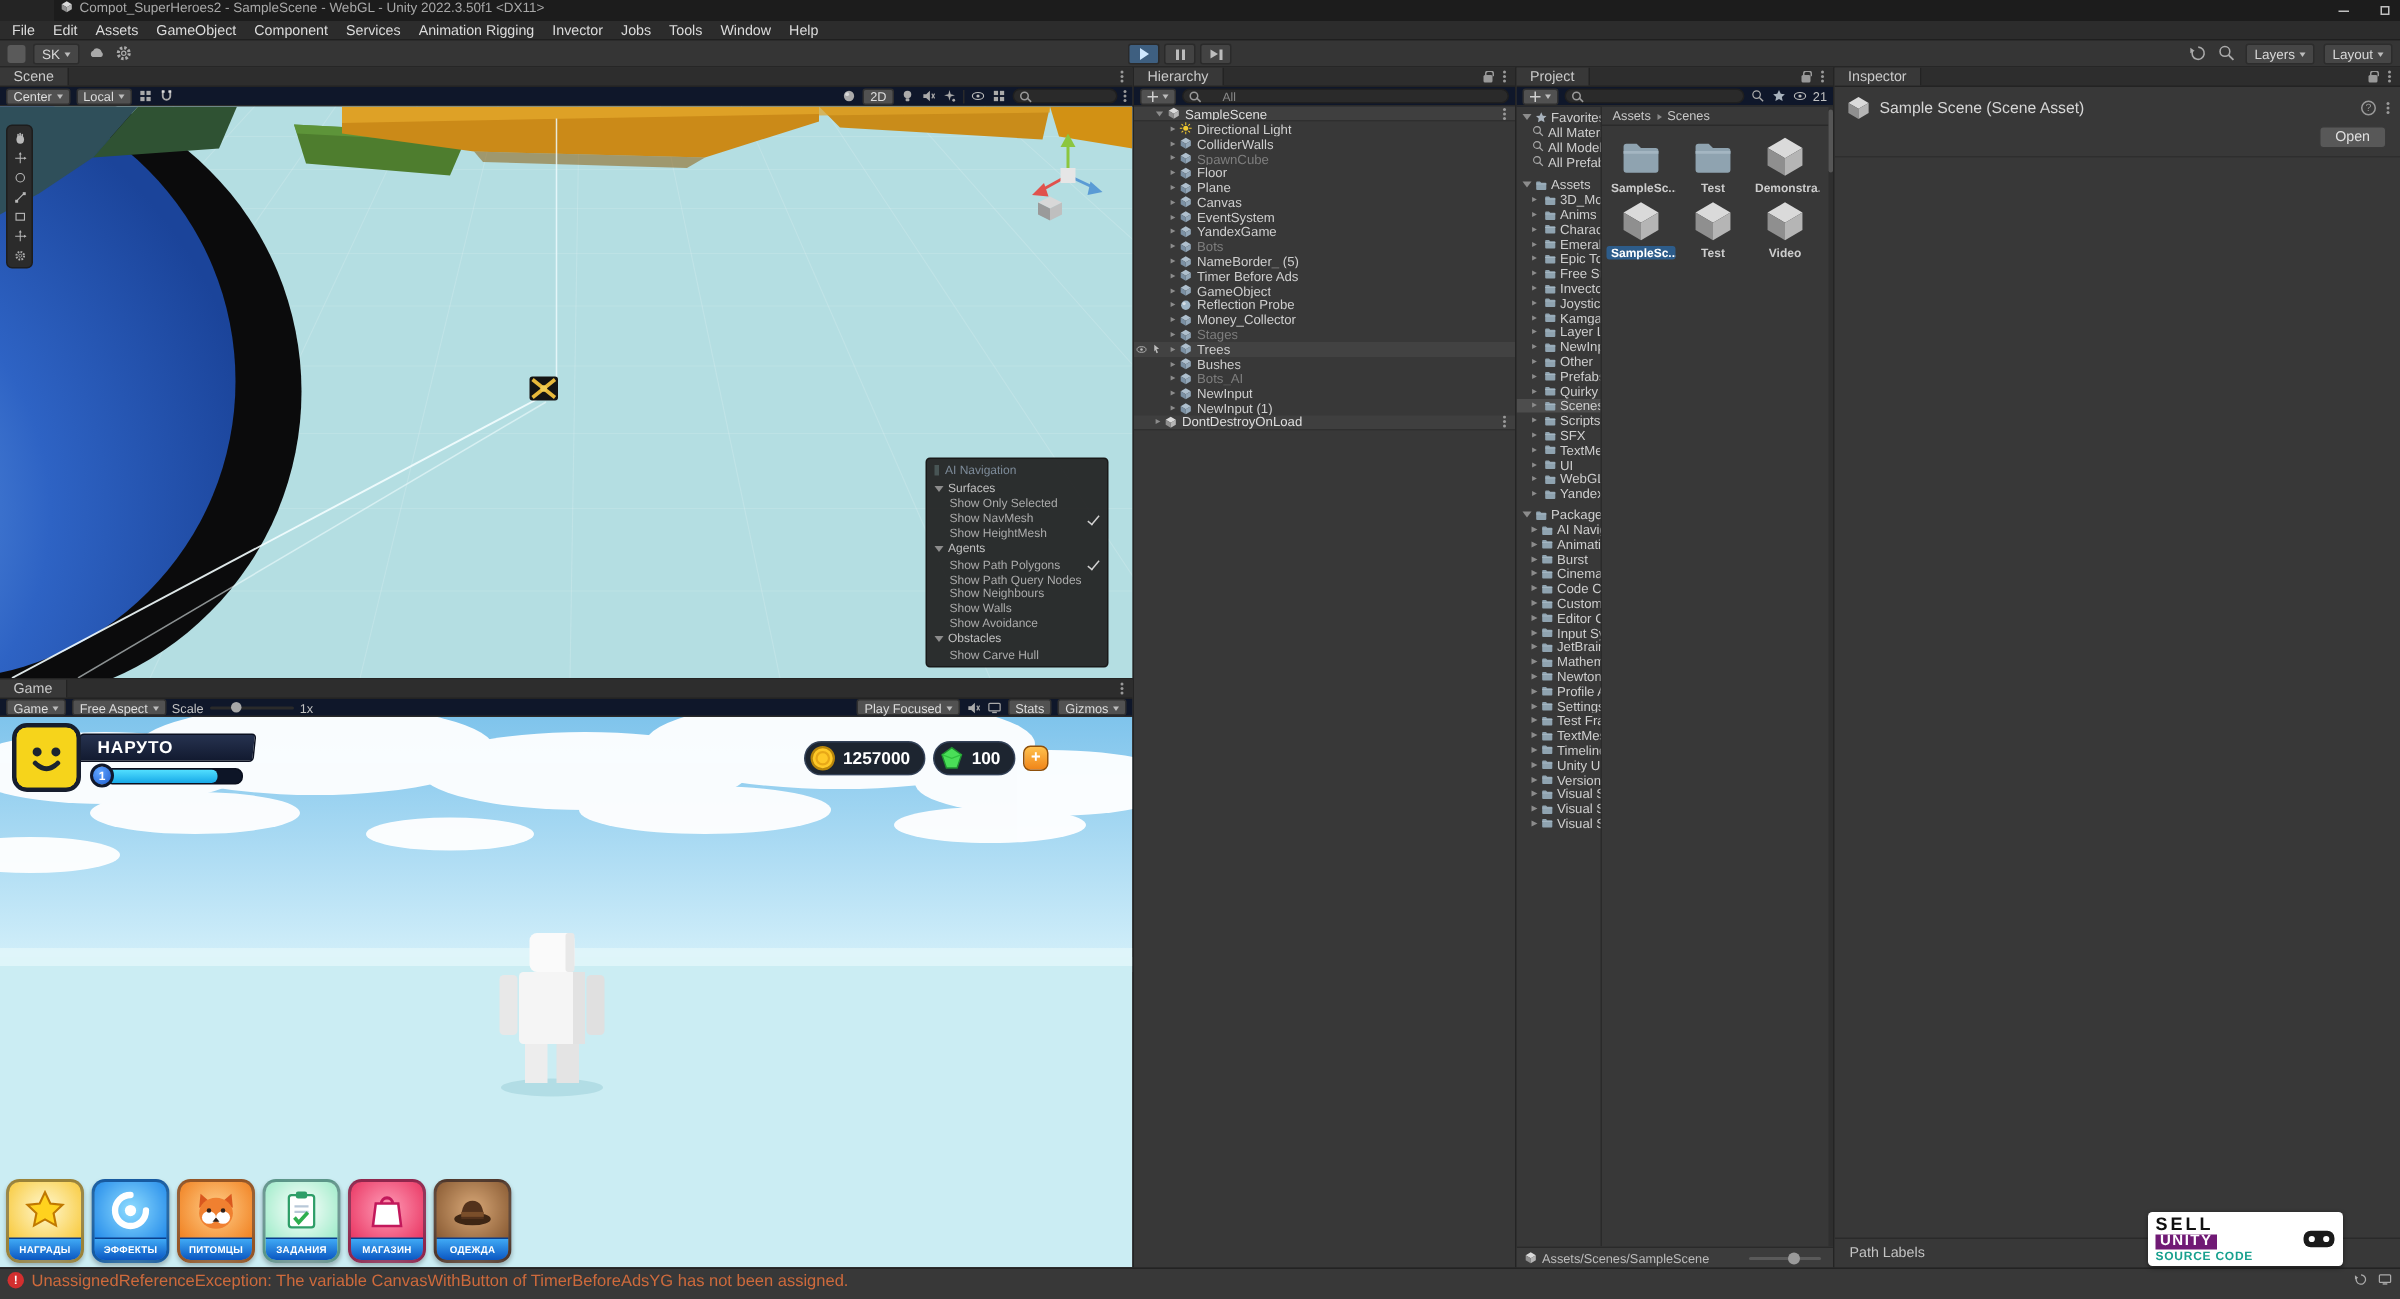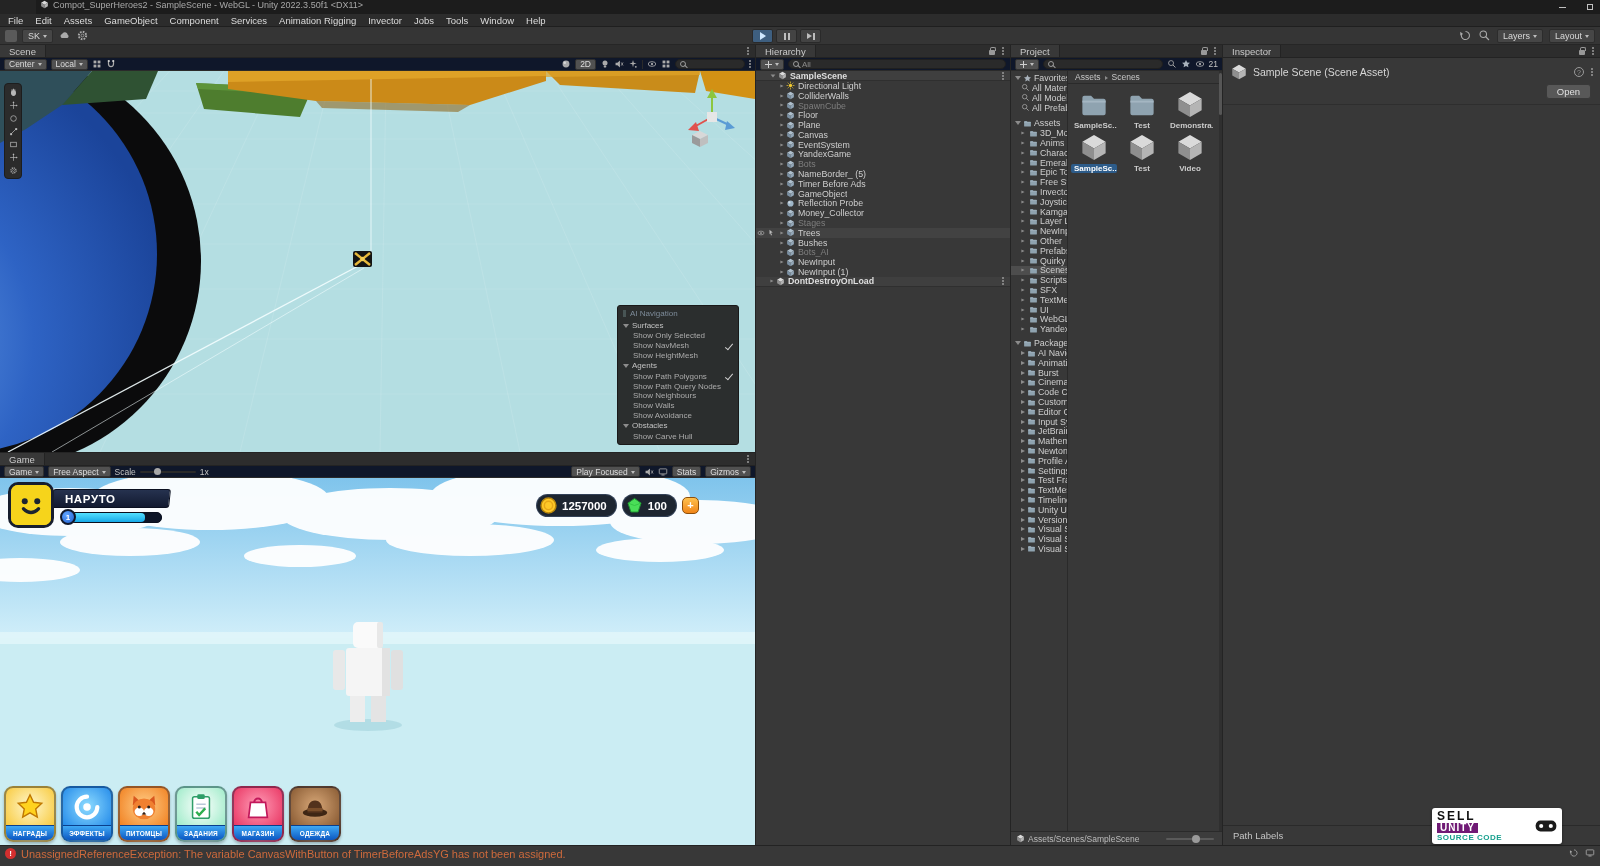--- a/index.html
+++ b/index.html
@@ -49,21 +49,21 @@
   .hierarchy-panel { left:756px; top:0; width:254px; height:800px; }
   .project-panel { left:1011px; top:0; width:211px; height:800px; }
   .inspector-panel { left:1223px; top:0; width:377px; height:800px; }
 
   .tabbar { height:13px; background:#2d2d2d; display:flex; align-items:stretch; border-bottom:1px solid #232323; }
   .tab { display:flex; align-items:center; gap:3px; padding:0 9px; background:#383838; font-size:9.5px; color:#cacaca; border-right:1px solid #232323; white-space:nowrap; }
   .bar-icons { margin-left:auto; display:flex; align-items:center; gap:7px; padding-right:6px; }
   .kebab { width:2px; height:2px; border-radius:50%; background:#9a9a9a; box-shadow:0 -3px 0 #9a9a9a, 0 3px 0 #9a9a9a; }
   .ptoolbar { height:13px; background:#0f172a; border-bottom:1px solid #2a2a2a; display:flex; align-items:center; gap:4px; padding:0 4px; font-size:8.5px; color:#c2c2c2; }
   .ubtn { height:11px; background:#515151; border:1px solid #303030; border-radius:2px; display:inline-flex; align-items:center; gap:3px; padding:0 4px; font-size:8.5px; color:#dddddd; white-space:nowrap; }
-  .search { flex:1; height:10px; background:#2a2a2a; border:1px solid #1f1f1f; border-radius:6px; display:flex; align-items:center; gap:3px; padding:0 4px; color:#8b8b8b; font-size:8px; min-width:30px; }
+  .search { flex:1; height:10px; background:#2a2a2a; border:1px solid #1f1f1f; border-radius:6px; display:flex; align-items:center; gap:16px; padding:0 4px; color:#8b8b8b; font-size:8px; min-width:30px; }
   .plus { position:relative; width:7px; height:7px; }
   .plus::before { content:""; position:absolute; left:0; top:3px; width:7px; height:1px; background:#cfcfcf; }
   .plus::after { content:""; position:absolute; left:3px; top:0; width:1px; height:7px; background:#cfcfcf; }
   .loupe { position:relative; width:6px; height:6px; border:1px solid #9a9a9a; border-radius:50%; flex:none; }
   .loupe::after { content:""; position:absolute; width:4px; height:1px; background:#9a9a9a; right:-3px; bottom:-1px; transform:rotate(45deg); }
   .mini-ico { width:10px; height:10px; flex:none; }
   .divv { width:1px; height:9px; background:#2a2a2a; }
 
   
   .scene-content { position:relative; width:755px; height:381px; overflow:hidden; background:#b4dee2; }
@@ -111,21 +111,21 @@
 
   
   .tree { position:relative; font-size:8.8px; color:#cfcfcf; }
   .row { height:9.8px; display:flex; align-items:center; padding-left:24px; position:relative; white-space:nowrap; overflow:hidden; }
   .row .tw { margin-right:2px; transform:scale(.8); }
   .obj-ico { width:9px; height:9px; margin-right:3px; flex:none; }
   .row .lbl { overflow:hidden; }
   .row.disabled .lbl { color:#7e7e7e; }
   .row.hover { background:#424242; }
   .row.selected { background:#4d4d4d; }
-  .scene-row { height:10px; background:#3f3f3f; border-bottom:1px solid #2f2f2f; padding-left:14px; font-weight:bold; color:#dedede; }
+  .scene-row { height:10px; background:#3f3f3f; border-bottom:1px solid #2f2f2f; padding-left:14px; font-weight:normal; color:#dedede; }
   .scene-row .kebab { margin-left:auto; margin-right:6px; }
   .gutter { display:none; position:absolute; left:1px; top:1px; gap:2px; }
   .row.hover .gutter { display:flex; }
   .gico { width:8px; height:8px; }
   .sec-row { height:10px; display:flex; align-items:center; gap:2px; padding-left:4px; white-space:nowrap; overflow:hidden; color:#d0d0d0; }
   .sub-row { height:9.8px; display:flex; align-items:center; gap:2px; padding-left:10px; white-space:nowrap; overflow:hidden; }
   .tico { width:9px; height:9px; flex:none; }
 
   
   .proj-body { position:absolute; left:0; top:26px; right:0; bottom:14px; display:flex; }

